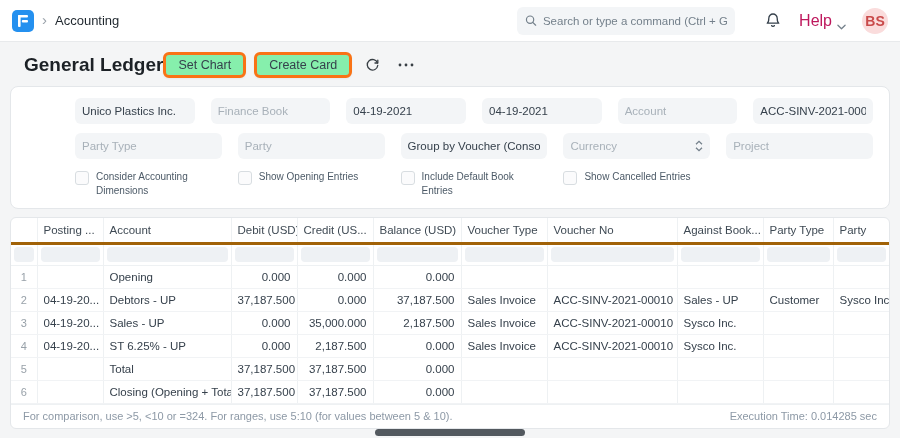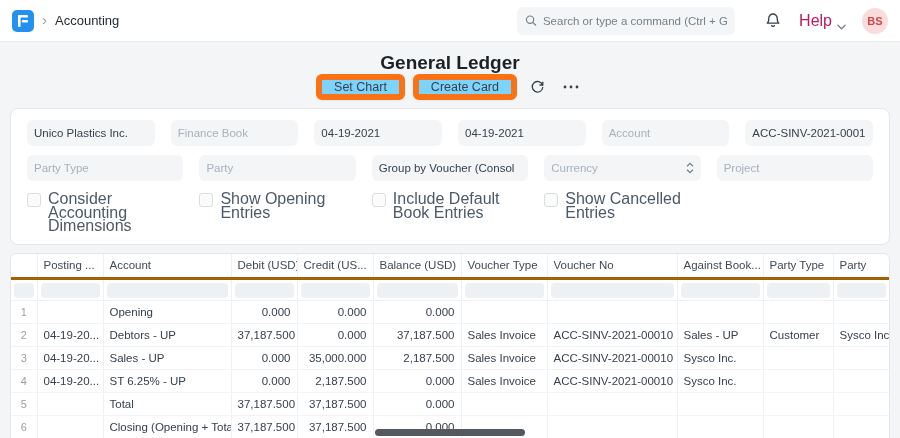--- a/index.html
+++ b/index.html
@@ -31,51 +31,51 @@
   .searchbox input {
     border: none; outline: none; background: transparent; width: 100%;
     font-family: "Liberation Sans", sans-serif; font-size: 11.5px; color: #74808b;
   }
   .searchbox input::placeholder { color: #74808b; }
   .iconbtn { background: none; border: none; cursor: pointer; padding: 4px; display: flex; align-items: center; }
   .help { display: flex; align-items: flex-end; gap: 5px; font-size: 16px; color: #be185d; margin: 0 16px 0 14px; cursor: pointer; }
   .avatar {
     width: 26px; height: 26px; border-radius: 50%;
     background: var(--avatar_bg, #fadcdc); color: var(--avatar_text, #c94a4a);
-    font-size: 11px; font-weight: 700; display: flex; align-items: center; justify-content: center; cursor: pointer;
+    font-size: 14px; font-weight: 700; display: flex; align-items: center; justify-content: center; cursor: pointer;
   }
   
-  .page-head { display: flex; align-items: center; justify-content: flex-start; padding: 10px 24px 8px; flex-direction: column; }
+  .page-head { display: flex; align-items: center; justify-content: flex-start; padding: 10px 24px 8px; }
   .page-title { font-size: 19px; font-weight: 700; color: #1c2126; }
   .actions { display: flex; align-items: center; gap: 8px; }
   .btn {
-    height: 26px; padding: 0 12px; background: #7dd3fc; border: 6px solid #f97316; border-radius: 6px;
+    height: 26px; padding: 0 12px; background: #86efac; border: 3px solid #f97316; border-radius: 6px;
     font-family: inherit; font-size: 12.5px; color: #36414c; cursor: pointer;
     box-shadow: 0 1px 2px rgba(25,39,52,.05);
   }
   .icon-only { border: none; background: none; box-shadow: none; padding: 0 5px; display: flex; align-items: center; }
   
   .filter-card { margin: 0 10px; background: #fff; border: 1px solid #e4e7ea; border-radius: 8px; padding: 11px 16px; }
-  .filter-row { display: flex; gap: 16px; }
+  .filter-row { display: flex; gap: 16px; margin-left: 48px; }
   .filter-row + .filter-row { margin-top: 9px; }
   .ffield {
     flex: 1 1 0; min-width: 0; height: 26px; background: #f3f5f7; border: none; border-radius: 6px;
     padding: 0 7px; font-family: "Liberation Sans", sans-serif; font-size: 11.5px; color: #36414c; outline: none;
   }
   .ffield::placeholder { color: #a8b1b9; }
   .fselect {
     flex: 1 1 0; min-width: 0; height: 26px; background: #f3f5f7; border-radius: 6px; padding: 0 7px;
     display: flex; align-items: center; justify-content: space-between;
     font-size: 11.5px; color: #36414c; cursor: pointer; overflow: hidden; white-space: nowrap;
   }
   .fselect .val { overflow: hidden; white-space: nowrap; }
   .fselect .ph { color: #a8b1b9; }
   .cbfield { flex: 1 1 0; min-width: 0; display: flex; align-items: flex-start; gap: 7px; padding-top: 2px; cursor: pointer; }
   .cb { width: 14px; height: 14px; border: 1px solid #d8dde1; background: #fbfbfc; border-radius: 3px; flex: none; margin-top: 1px; cursor: pointer; }
-  .cb-label { font-size: 16px; color: #4c5a67; line-height: 13.5px; }
+  .cb-label { font-size: 10px; color: #4c5a67; line-height: 13.5px; }
   .fspacer { flex: 1 1 0; }
   
   .table-card { margin: 8px 10px 0; background: #fff; border: 1px solid #e4e7ea; border-radius: 6px; overflow: hidden; }
   table { width: 100%; border-collapse: collapse; table-layout: fixed; }
   th, td { border-right: 1px solid #eef1f3; font-weight: 400; }
   th:last-child, td:last-child { border-right: none; }
   tr.head-row th {
     height: 25px; font-size: 11.5px; color: #3f4a54; text-align: left; padding: 0 6px;
     border-bottom: 3px solid #a16207; white-space: nowrap; overflow: hidden; cursor: pointer;
   }

